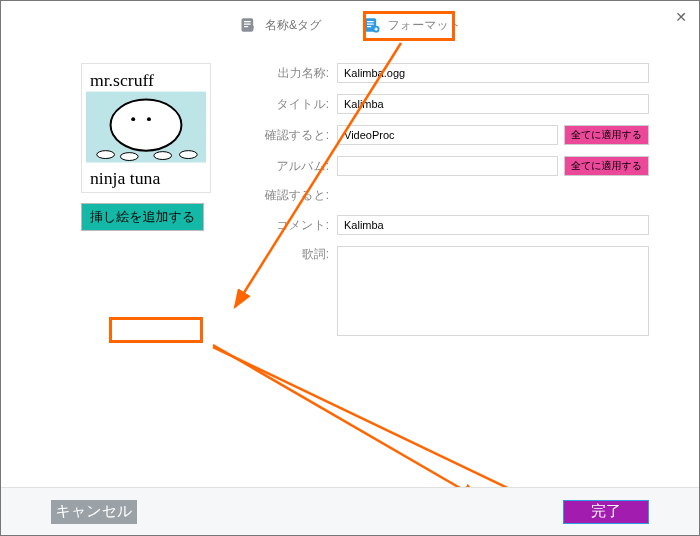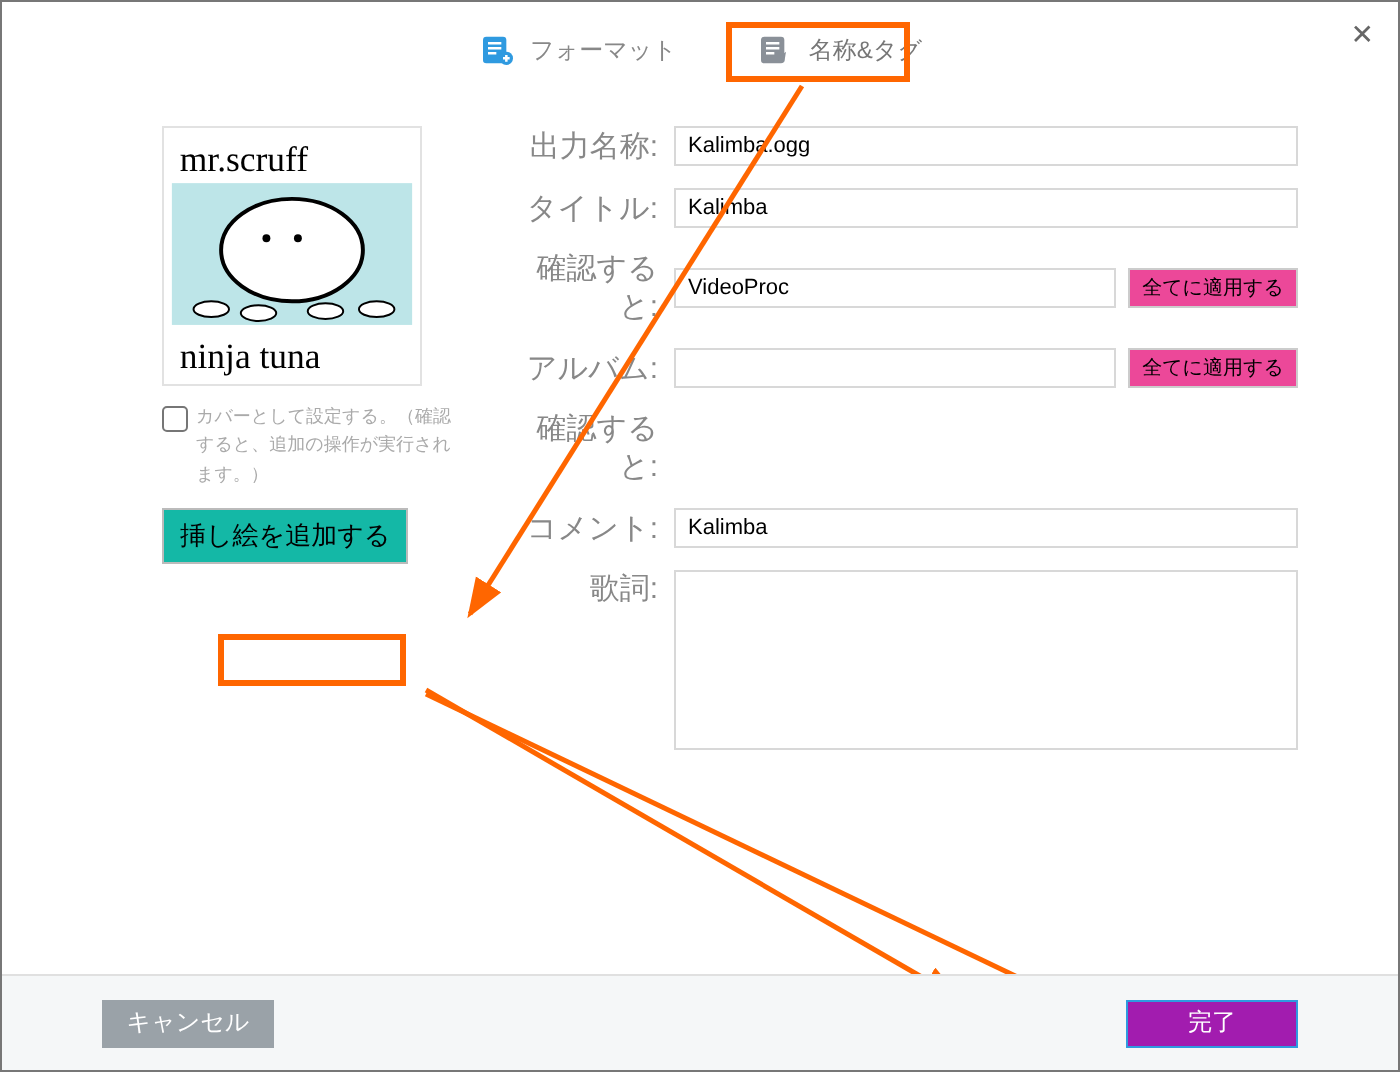--- a/index.html
+++ b/index.html
@@ -58,21 +58,21 @@
   position: absolute; border: 3px solid #f60; pointer-events: none;
   top: 316px; left: 108px; width: 94px; height: 26px;
 }
 
 .form-col { flex: 1; padding-left: 16px; }
 .field-row {
   display: flex; align-items: center; margin-bottom: 11px;
 }
 .field-label {
   width: 80px; text-align: right; padding-right: 8px;
-  font-size: 15px; color: #888;
+  font-size: 12px; color: #888;
 }
 .field-input {
   flex: 1; height: 20px; padding: 2px 6px;
   border: 1px solid #d8d8d8; font-size: 11px;
 }
 .apply-all-btn {
   margin-left: 6px; padding: 2px 6px;
   font-size: 10px; background: #ec4899;
   border: 1px solid #ccc; cursor: pointer;
   white-space: nowrap;
@@ -83,21 +83,21 @@
   border: 1px solid #d8d8d8; font-size: 11px; resize: none;
 }
 
 .footer {
   position: absolute; bottom: 0; left: 0; right: 0;
   height: 48px; background: #f5f7f8;
   border-top: 1px solid #e0e0e0;
   display: flex; align-items: center; padding: 0 50px;
 }
 .btn-cancel, .btn-done {
-  width: 86px; height: 24px; font-size: 12px;
+  width: 86px; height: 24px; font-size: 15px;
   border: 1px solid #ccc; cursor: pointer;
 }
 .btn-cancel { background: #9aa2a8; color: #fff; border-color: #9aa2a8; }
 .spacer { flex: 1; }
 .btn-done { background: #a21caf; color: #fff; border-color: #2f9ae0; }
 .done-highlight {
   position: absolute; border: 3px solid #f60; pointer-events: none;
   bottom: 6px; right: 40px; width: 104px; height: 36px;
 }
 
@@ -106,36 +106,36 @@
   width: 700px; height: 536px;
   pointer-events: none;
 }
 </style>
 </head>
 <body>
 
 <div class="close-x">✕</div>
 
 <div class="tabs">
+  <div class="tab selected">
+    <svg viewBox="0 0 24 24">
+        <rect x="3" y="4" width="14" height="16" rx="2" fill="#8a9098"></rect>
+        <path d="M6 8h8M6 11h8M6 14h5" stroke="#fff" stroke-width="1.5"></path>
+        <path d="M14 16l3 3 1-6-4 3z" fill="#8a9098"></path>
+      </svg>
+    <span>名称&amp;タグ</span>
+  </div>
   <div class="tab">
     <svg viewBox="0 0 24 24">
         <rect x="3" y="4" width="14" height="16" rx="2" fill="#2f9ae0"></rect>
         <path d="M6 8h8M6 11h8M6 14h5" stroke="#fff" stroke-width="1.5"></path>
         <circle cx="17" cy="17" r="4" fill="#2f9ae0"></circle>
         <path d="M17 15v4M15 17h4" stroke="#fff" stroke-width="1.5"></path>
       </svg>
     <span>フォーマット</span>
-  </div>
-  <div class="tab selected">
-    <svg viewBox="0 0 24 24">
-        <rect x="3" y="4" width="14" height="16" rx="2" fill="#8a9098"></rect>
-        <path d="M6 8h8M6 11h8M6 14h5" stroke="#fff" stroke-width="1.5"></path>
-        <path d="M14 16l3 3 1-6-4 3z" fill="#8a9098"></path>
-      </svg>
-    <span>名称&amp;タグ</span>
   </div>
 </div>
 
 <div class="tab-highlight2"></div>
 
 <div class="content">
   <div class="artwork-col">
     <div class="artwork-box">
       <svg class="artwork-img" viewBox="0 0 130 130">
         <rect width="130" height="130" fill="#fff"></rect>
@@ -144,24 +144,20 @@
         <ellipse cx="65" cy="62" rx="36" ry="26" fill="#fff" stroke="#000" stroke-width="2"></ellipse>
         <circle cx="52" cy="56" r="2" fill="#000"></circle>
           <circle cx="68" cy="56" r="2" fill="#000"></circle>
         <ellipse cx="24" cy="92" rx="9" ry="4" fill="#fff" stroke="#000"></ellipse>
         <ellipse cx="48" cy="94" rx="9" ry="4" fill="#fff" stroke="#000"></ellipse>
         <ellipse cx="82" cy="93" rx="9" ry="4" fill="#fff" stroke="#000"></ellipse>
         <ellipse cx="108" cy="92" rx="9" ry="4" fill="#fff" stroke="#000"></ellipse>
         <text x="8" y="122" font-family="Comic Sans MS, cursive" font-size="18" fill="#000">ninja tuna</text>
       </svg>
     </div>
-    <label class="cover-opt">
-      <input type="checkbox" style="">
-      <span>カバーとして設定する。（確認すると、追加の操作が実行されます。）</span>
-    </label>
     <button class="add-artwork-btn">挿し絵を追加する</button>
   </div>
 
   <div class="form-col">
     <div class="field-row">
       <div class="field-label">出力名称:</div>
       <input class="field-input" value="Kalimba.ogg" style="">
     </div>
     <div class="field-row">
       <div class="field-label">タイトル:</div>

